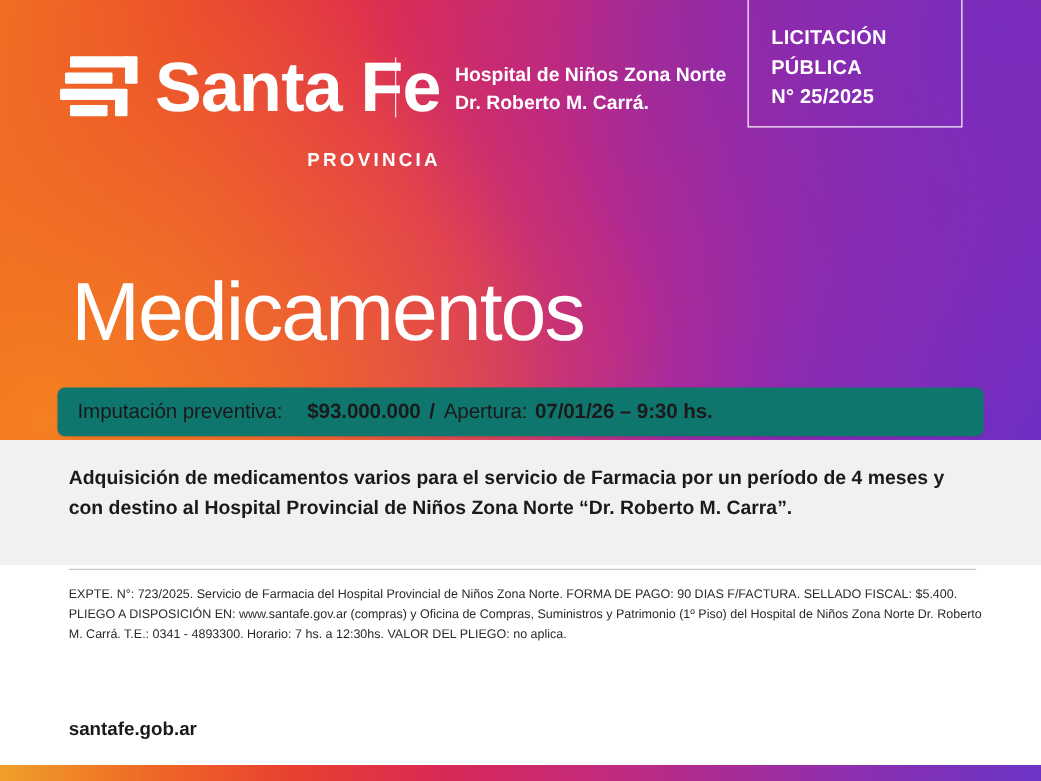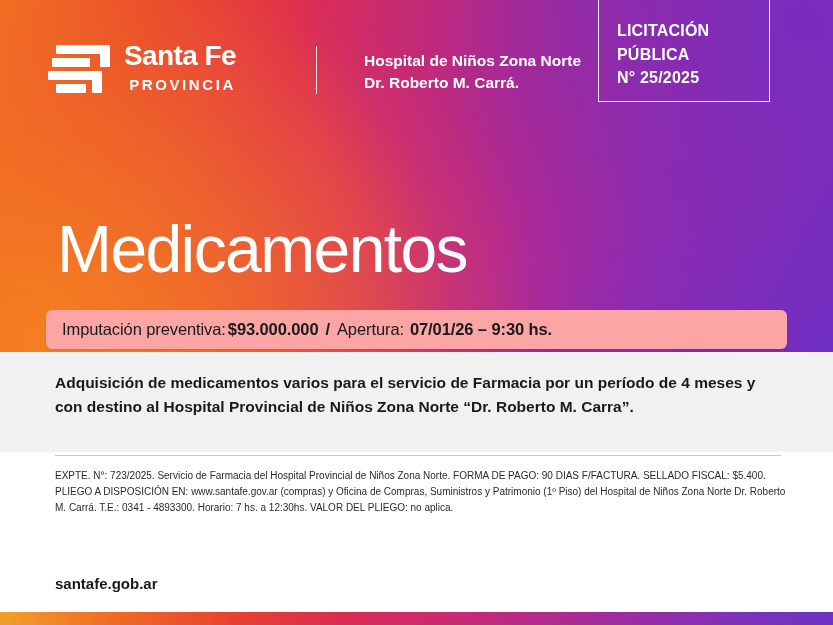--- a/index.html
+++ b/index.html
@@ -71,30 +71,30 @@
   .bar.b3 { top: 26px; left: 0px;  width: 47px; }
   .bar.b4 { top: 39px; left: 8px;  width: 30px; }
   .bar.v1 { top: 0px;  left: 52px; width: 10px; height: 22px; }
   .bar.v2 { top: 26px; left: 44px; width: 10px; height: 22px; }
 
   .logo-text {
     color: #ffffff;
     line-height: 1;
   }
   .logo-name {
-    font-size: 28px;
+    font-size: 56px;
     font-weight: bold;
     letter-spacing: -0.6px;
   }
   .logo-sub {
     font-size: 15px;
     font-weight: bold;
     letter-spacing: 2.6px;
     text-align: right;
-    margin-top: 7px;
+    margin-top: 23px;
   }
 
   .divider-vert {
     position: absolute;
     left: 316px;
     top: 46px;
     width: 1px;
     height: 48px;
     background: rgba(255,255,255,0.85);
   }
@@ -139,21 +139,21 @@
     line-height: 1;
   }
 
   
   .imputacion {
     position: absolute;
     left: 46px;
     top: 310px;
     width: 741px;
     height: 39px;
-    background: #fca5a5;
+    background: #0f766e;
     border-radius: 6px;
     box-sizing: border-box;
     display: flex;
     align-items: center;
     padding-left: 16px;
     font-size: 16.5px;
     color: #1a1a1a;
     letter-spacing: -0.1px;
     box-shadow: 0 1px 2px rgba(0,0,0,0.08);
   }
@@ -263,21 +263,21 @@
         <div>N° 25/2025</div>
       </div>
 
     </div>
 
     <div class="title">Medicamentos</div>
   </div>
 
   <div class="imputacion">
     <span>Imputación preventiva:</span>
-    <b style="margin-left:2px;">$93.000.000</b>
+    <b style="margin-left:20px;">$93.000.000</b>
     <span class="sep">/</span>
     <span>Apertura:</span>
     <b style="margin-left:6px;">07/01/26 – 9:30 hs.</b>
   </div>
 
   <div class="body-grey"></div>
 
   <div class="desc">Adquisición de medicamentos varios para el servicio  de Farmacia por un período de 4 meses y con destino al Hospital Provincial de Niños Zona Norte “Dr. Roberto M. Carra”.</div>
 
   <div class="rule"></div>

